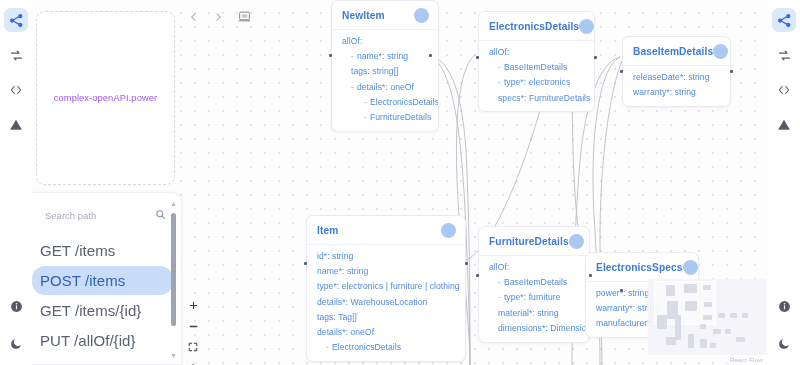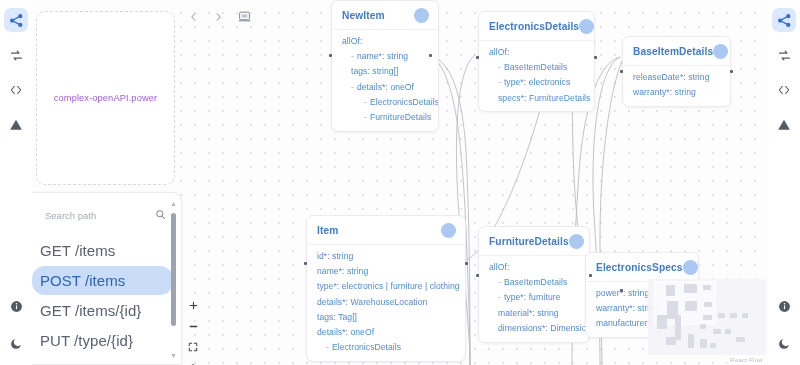--- a/index.html
+++ b/index.html
@@ -273,21 +273,21 @@
         <svg width="11" height="11" viewBox="0 0 24 24" fill="none" stroke="#8d93a0" stroke-width="2.2" stroke-linecap="round">
           <circle cx="10.5" cy="10.5" r="6.5"></circle>
             <path d="M15.5 15.5 21 21"></path>
         </svg>
       </span>
     </div>
     <div class="path-list">
       <div class="path-item">GET /items</div>
       <div class="path-item selected">POST /items</div>
       <div class="path-item">GET /items/{id}</div>
-      <div class="path-item">PUT /type/{id}</div>
+      <div class="path-item">PUT /allOf/{id}</div>
       <div class="path-item">DELETE /items/{id}</div>
       <div class="path-item">GET /categories</div>
     </div>
     <div class="panel-scroll">
       <div class="arrow" style="top:-1px;">▲</div>
       <div class="thumb"></div>
       <div class="arrow" style="bottom:-1px;">▼</div>
     </div>
   </div>
 

